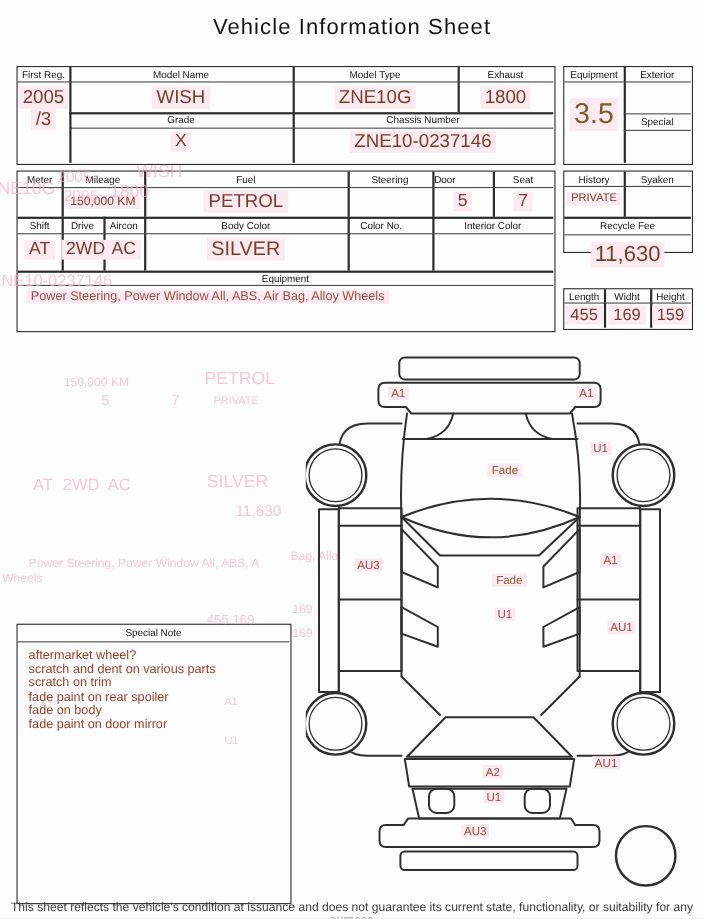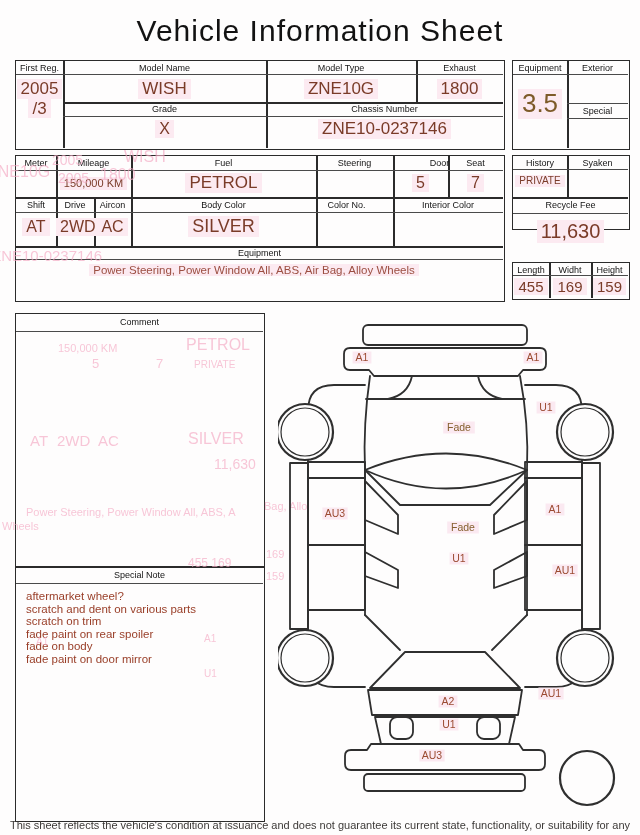--- a/index.html
+++ b/index.html
@@ -1,19 +1,19 @@
 <!DOCTYPE html>
 <html><head>
 <meta charset="utf-8">
 <style>
   html,body{margin:0;padding:0;background:#e8e8e8;}
   #sheet{position:relative;width:640px;height:835px;background:#fefdfd;overflow:hidden;
          font-family:"Liberation Sans",sans-serif;}
   .title{position:absolute;left:0;top:14px;width:640px;text-align:center;
-         font-size:30px;color:#121212;letter-spacing:1px;}
+         font-size:20px;color:#121212;letter-spacing:1px;}
   .box{position:absolute;border:1.8px solid #2b2b2b;box-sizing:border-box;background:transparent;}
   .vl{position:absolute;width:1.6px;background:#2b2b2b;}
   .hl{position:absolute;height:1.6px;background:#2b2b2b;}
   .hlt{position:absolute;height:1.1px;background:#4a4a4a;}
   .lbl{position:absolute;font-size:9px;color:#141414;text-align:center;white-space:nowrap;overflow:visible;}
   .cv{position:absolute;text-align:center;color:#7a3b28;line-height:1.15;}
   .pv{background:#fceaf1;padding:0 4px;display:inline-block;}
   .olive{color:#7d5a28;}
   .ghost{position:absolute;color:#f4a9c3;opacity:.65;white-space:nowrap;z-index:1;}
   .note-item{font-size:11.5px;line-height:12.6px;color:#993e28;white-space:nowrap;}
@@ -113,42 +113,42 @@
     <div class="vl" style="left:300px;top:41px;height:49px"></div>
     <div class="vl" style="left:377px;top:41px;height:49px"></div>
     <div class="hlt" style="left:0;top:56px;width:487px"></div>
     <div class="hl" style="left:0;top:90px;width:487px"></div>
     <div class="hlt" style="left:0;top:103px;width:487px"></div>
 
     <div class="lbl" style="left:0;top:2px;width:40px">Meter</div>
     <div class="lbl" style="left:40px;top:2px;width:75px">Mileage</div>
     <div class="lbl" style="left:115px;top:2px;width:185px">Fuel</div>
     <div class="lbl" style="left:300px;top:2px;width:77px">Steering</div>
-    <div class="lbl" style="left:396px;top:2px;width:55px">Door</div>
+    <div class="lbl" style="left:361px;top:2px;width:55px">Door</div>
     <div class="lbl" style="left:432px;top:2px;width:55px">Seat</div>
 
     <div class="cv" style="left:40px;top:21px;width:75px;font-size:11px"><span class="pv">150,000 KM</span></div>
     <div class="cv" style="left:115px;top:17px;width:185px;font-size:17px"><span class="pv">PETROL</span></div>
     <div class="cv" style="left:377px;top:18px;width:55px;font-size:16px"><span class="pv">5</span></div>
     <div class="cv" style="left:432px;top:18px;width:55px;font-size:16px"><span class="pv">7</span></div>
 
     <div class="lbl" style="left:0;top:44px;width:40px">Shift</div>
     <div class="lbl" style="left:40px;top:44px;width:38px">Drive</div>
     <div class="lbl" style="left:78px;top:44px;width:37px">Aircon</div>
     <div class="lbl" style="left:115px;top:44px;width:185px">Body Color</div>
     <div class="lbl" style="left:292px;top:44px;width:77px">Color No.</div>
     <div class="lbl" style="left:377px;top:44px;width:110px">Interior Color</div>
 
     <div class="cv" style="left:0;top:62px;width:40px;font-size:16px"><span class="pv">AT</span></div>
     <div class="cv" style="left:40px;top:62px;width:38px;font-size:16px"><span class="pv">2WD</span></div>
     <div class="cv" style="left:78px;top:62px;width:37px;font-size:16px"><span class="pv">AC</span></div>
     <div class="cv" style="left:115px;top:60px;width:185px;font-size:18px"><span class="pv">SILVER</span></div>
 
     <div class="lbl" style="left:0;top:92px;width:487px">Equipment</div>
-    <div style="position:absolute;left:8px;top:108px;width:460px;font-size:11.5px;color:#9c4f42;text-align:center"><span class="pv">Power Steering, Power Window  All, ABS, Air Bag, Alloy Wheels</span></div>
+    <div style="position:absolute;left:8px;top:108px;width:460px;font-size:11.5px;color:#9c4f42;text-align:left"><span class="pv">Power Steering, Power Window  All, ABS, Air Bag, Alloy Wheels</span></div>
   </div>
 
   <div class="box" style="left:512px;top:155px;width:118px;height:75px">
     <div class="vl" style="left:54px;top:0;height:41px"></div>
     <div class="hlt" style="left:0;top:13px;width:115px"></div>
     <div class="hl" style="left:0;top:41px;width:115px"></div>
     <div class="hlt" style="left:0;top:57px;width:115px"></div>
 
     <div class="lbl" style="left:0;top:2px;width:54px">History</div>
     <div class="lbl" style="left:54px;top:2px;width:61px">Syaken</div>
@@ -162,24 +162,20 @@
     <div class="vl" style="left:78px;top:0;height:35px"></div>
     <div class="hlt" style="left:0;top:12px;width:115px"></div>
     <div class="lbl" style="left:0;top:2px;width:36px">Length</div>
     <div class="lbl" style="left:36px;top:2px;width:42px">Widht</div>
     <div class="lbl" style="left:78px;top:2px;width:37px">Height</div>
     <div class="cv" style="left:0;top:15px;width:36px;font-size:15px"><span class="pv">455</span></div>
     <div class="cv" style="left:36px;top:15px;width:42px;font-size:15px"><span class="pv">169</span></div>
     <div class="cv" style="left:78px;top:15px;width:37px;font-size:15px"><span class="pv">159</span></div>
   </div>
 
-  <div class="box" style="left:15px;top:313px;width:250px;height:254px">
-    <div class="lbl" style="left:0;top:3px;width:247px">Comment</div>
-    <div class="hlt" style="left:0;top:17px;width:247px"></div>
-  </div>
 
   <div class="box" style="left:15px;top:567px;width:250px;height:255px">
     <div class="lbl" style="left:0;top:2px;width:247px">Special Note</div>
     <div class="hlt" style="left:0;top:15px;width:247px"></div>
     <div id="sn-items" style="position:absolute;left:10px;top:22px;width:235px">
         <div class="note-item">aftermarket wheel?</div>
         <div class="note-item">scratch and dent on various parts</div>
         <div class="note-item">scratch on trim</div>
         <div class="note-item">fade paint on rear spoiler</div>
         <div class="note-item">fade on body</div>

